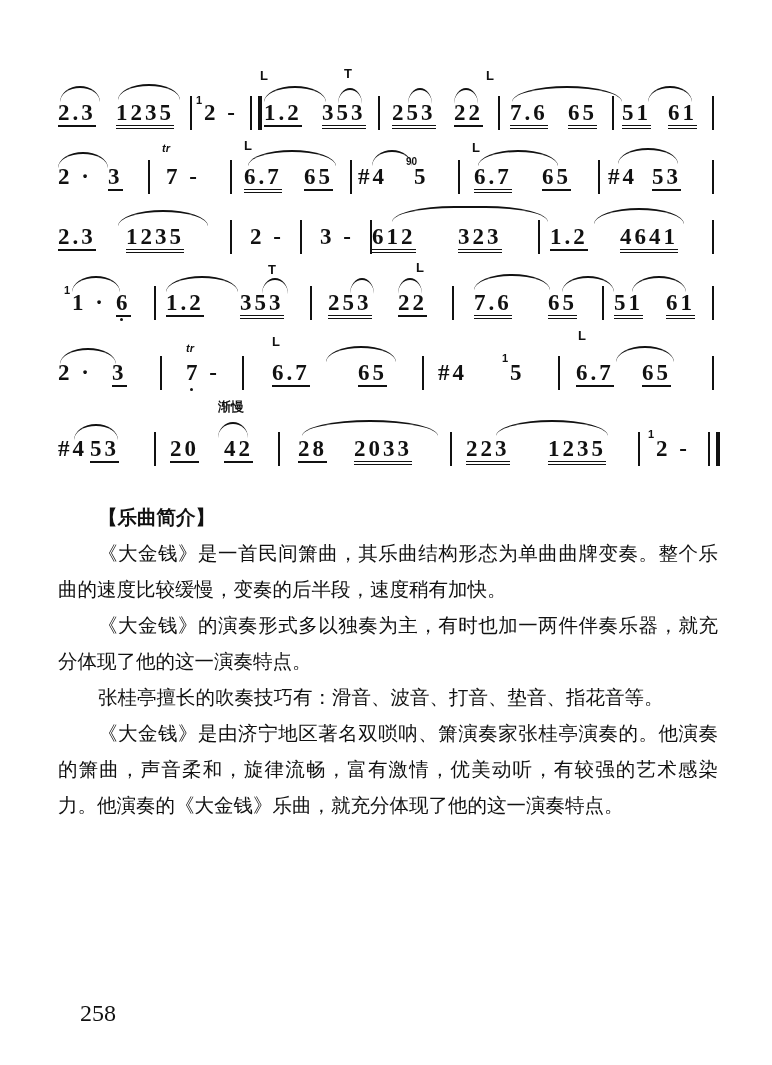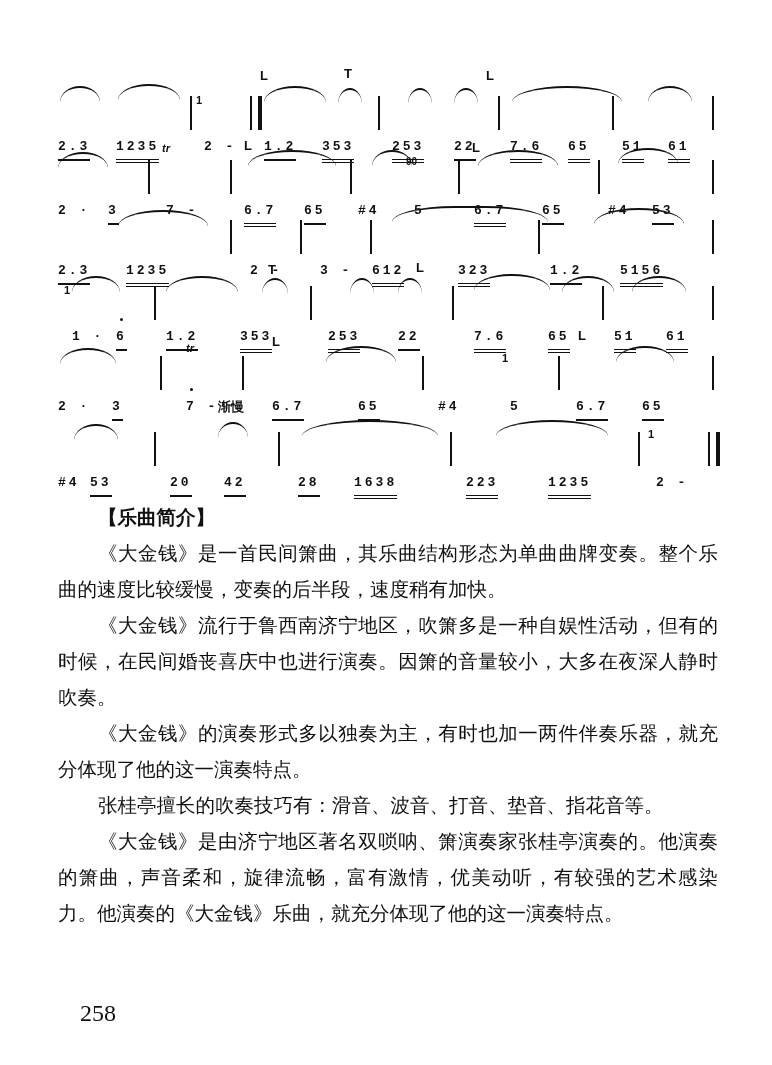--- a/index.html
+++ b/index.html
@@ -3,22 +3,22 @@
 <meta charset="utf-8">
 <style>
   html, body { margin: 0; padding: 0; }
   body {
     width: 772px; height: 1065px; background: #ffffff; position: relative; overflow: hidden;
     color: #111; font-family: "DejaVu Sans", sans-serif;
   }
   .score { position: absolute; left: 0; top: 0; width: 772px; height: 480px; }
   .row { position: absolute; left: 58px; width: 660px; height: 60px; }
   .tok {
-    position: absolute; font-family: Liberation Mono, monospace; font-weight: bold;
-    font-size: 13px; line-height: 22px; white-space: nowrap; letter-spacing: 3px; margin-top: 34px;
+    position: absolute; font-family: Liberation Serif, serif; font-weight: bold;
+    font-size: 23px; line-height: 22px; white-space: nowrap; letter-spacing: 3px;
   }
   .u1 { border-bottom: 2px solid #111; padding-bottom: 1px; }
   .u2 { border-bottom: 4px double #111; padding-bottom: 1px; }
   .bar { position: absolute; width: 2px; height: 34px; background: #111; }
   .dbar { position: absolute; width: 6px; height: 34px; border-left: 2px solid #111; border-right: 4px solid #111; }
   .slur {
     position: absolute; height: 14px; border-top: 2px solid #111; border-radius: 50% 50% 0 0 / 100% 100% 0 0;
   }
   .mark { position: absolute; font-family: "Liberation Sans", sans-serif; font-weight: bold; font-size: 13px; }
   .mark.tr { font-style: italic; font-size: 11px; }
@@ -105,21 +105,21 @@
     <span class="tok" style="left:192px;top:20px">2 -</span>
     <div class="bar" style="left:242px;top:14px"></div>
     <span class="tok" style="left:262px;top:20px">3 -</span>
     <div class="bar" style="left:312px;top:14px"></div>
     <div class="slur" style="left:334px;top:0;width:156px;border-radius:40% 40% 0 0 / 100% 100% 0 0"></div>
     <span class="tok u2" style="left:314px;top:20px">612</span>
     <span class="tok u2" style="left:400px;top:20px">323</span>
     <div class="bar" style="left:480px;top:14px"></div>
     <div class="slur" style="left:536px;top:2px;width:90px"></div>
     <span class="tok u1" style="left:492px;top:20px">1.2</span>
-    <span class="tok u2" style="left:562px;top:20px">5156</span>
+    <span class="tok u2" style="left:562px;top:20px">4641</span>
     <div class="bar" style="left:654px;top:14px"></div>
   </div>
 
   <div class="row" style="top:272px">
     <div class="slur" style="left:14px;top:4px;width:48px"></div>
     <span class="mark" style="left:6px;top:12px;font-size:11px">1</span>
     <span class="tok" style="left:14px;top:20px">1 · </span>
     <span class="tok u1" style="left:58px;top:20px">6</span>
     <div class="dot-below" style="left:62px;top:46px"></div>
     <div class="bar" style="left:96px;top:14px"></div>
@@ -176,34 +176,33 @@
     <span class="tok" style="left:0;top:34px">#4</span>
     <span class="tok u1" style="left:32px;top:34px">53</span>
     <div class="bar" style="left:96px;top:28px"></div>
     <span class="mark" style="left:160px;top:-6px">渐慢</span>
     <div class="slur" style="left:160px;top:18px;width:30px"></div>
     <span class="tok u1" style="left:112px;top:34px">20</span>
     <span class="tok u1" style="left:166px;top:34px">42</span>
     <div class="bar" style="left:220px;top:28px"></div>
     <div class="slur" style="left:244px;top:16px;width:136px"></div>
     <span class="tok u1" style="left:240px;top:34px">28</span>
-    <span class="tok u2" style="left:296px;top:34px">1638</span>
+    <span class="tok u2" style="left:296px;top:34px">2033</span>
     <div class="bar" style="left:392px;top:28px"></div>
     <div class="slur" style="left:438px;top:16px;width:112px"></div>
     <span class="tok u2" style="left:408px;top:34px">223</span>
     <span class="tok u2" style="left:490px;top:34px">1235</span>
     <div class="bar" style="left:580px;top:28px"></div>
     <span class="mark" style="left:590px;top:24px;font-size:11px">1</span>
     <span class="tok" style="left:598px;top:34px">2 -</span>
     <div class="dbar" style="left:650px;top:28px;border-left-width:2px;border-right-width:4px"></div>
   </div>
 </div>
 
 <div class="text">
   <h3>【乐曲简介】</h3>
   <p>《大金钱》是一首民间箫曲，其乐曲结构形态为单曲曲牌变奏。整个乐曲的速度比较缓慢，变奏的后半段，速度稍有加快。</p>
-  <p>《大金钱》流行于鲁西南济宁地区，吹箫多是一种自娱性活动，但有的时候，在民间婚丧喜庆中也进行演奏。因箫的音量较小，大多在夜深人静时吹奏。</p>
   <p>《大金钱》的演奏形式多以独奏为主，有时也加一两件伴奏乐器，就充分体现了他的这一演奏特点。</p>
   <p>张桂亭擅长的吹奏技巧有：滑音、波音、打音、垫音、指花音等。</p>
   <p>《大金钱》是由济宁地区著名双唢呐、箫演奏家张桂亭演奏的。他演奏的箫曲，声音柔和，旋律流畅，富有激情，优美动听，有较强的艺术感染力。他演奏的《大金钱》乐曲，就充分体现了他的这一演奏特点。</p>
 </div>
 
 <div class="pagenum">258</div>
 
 </body></html>

